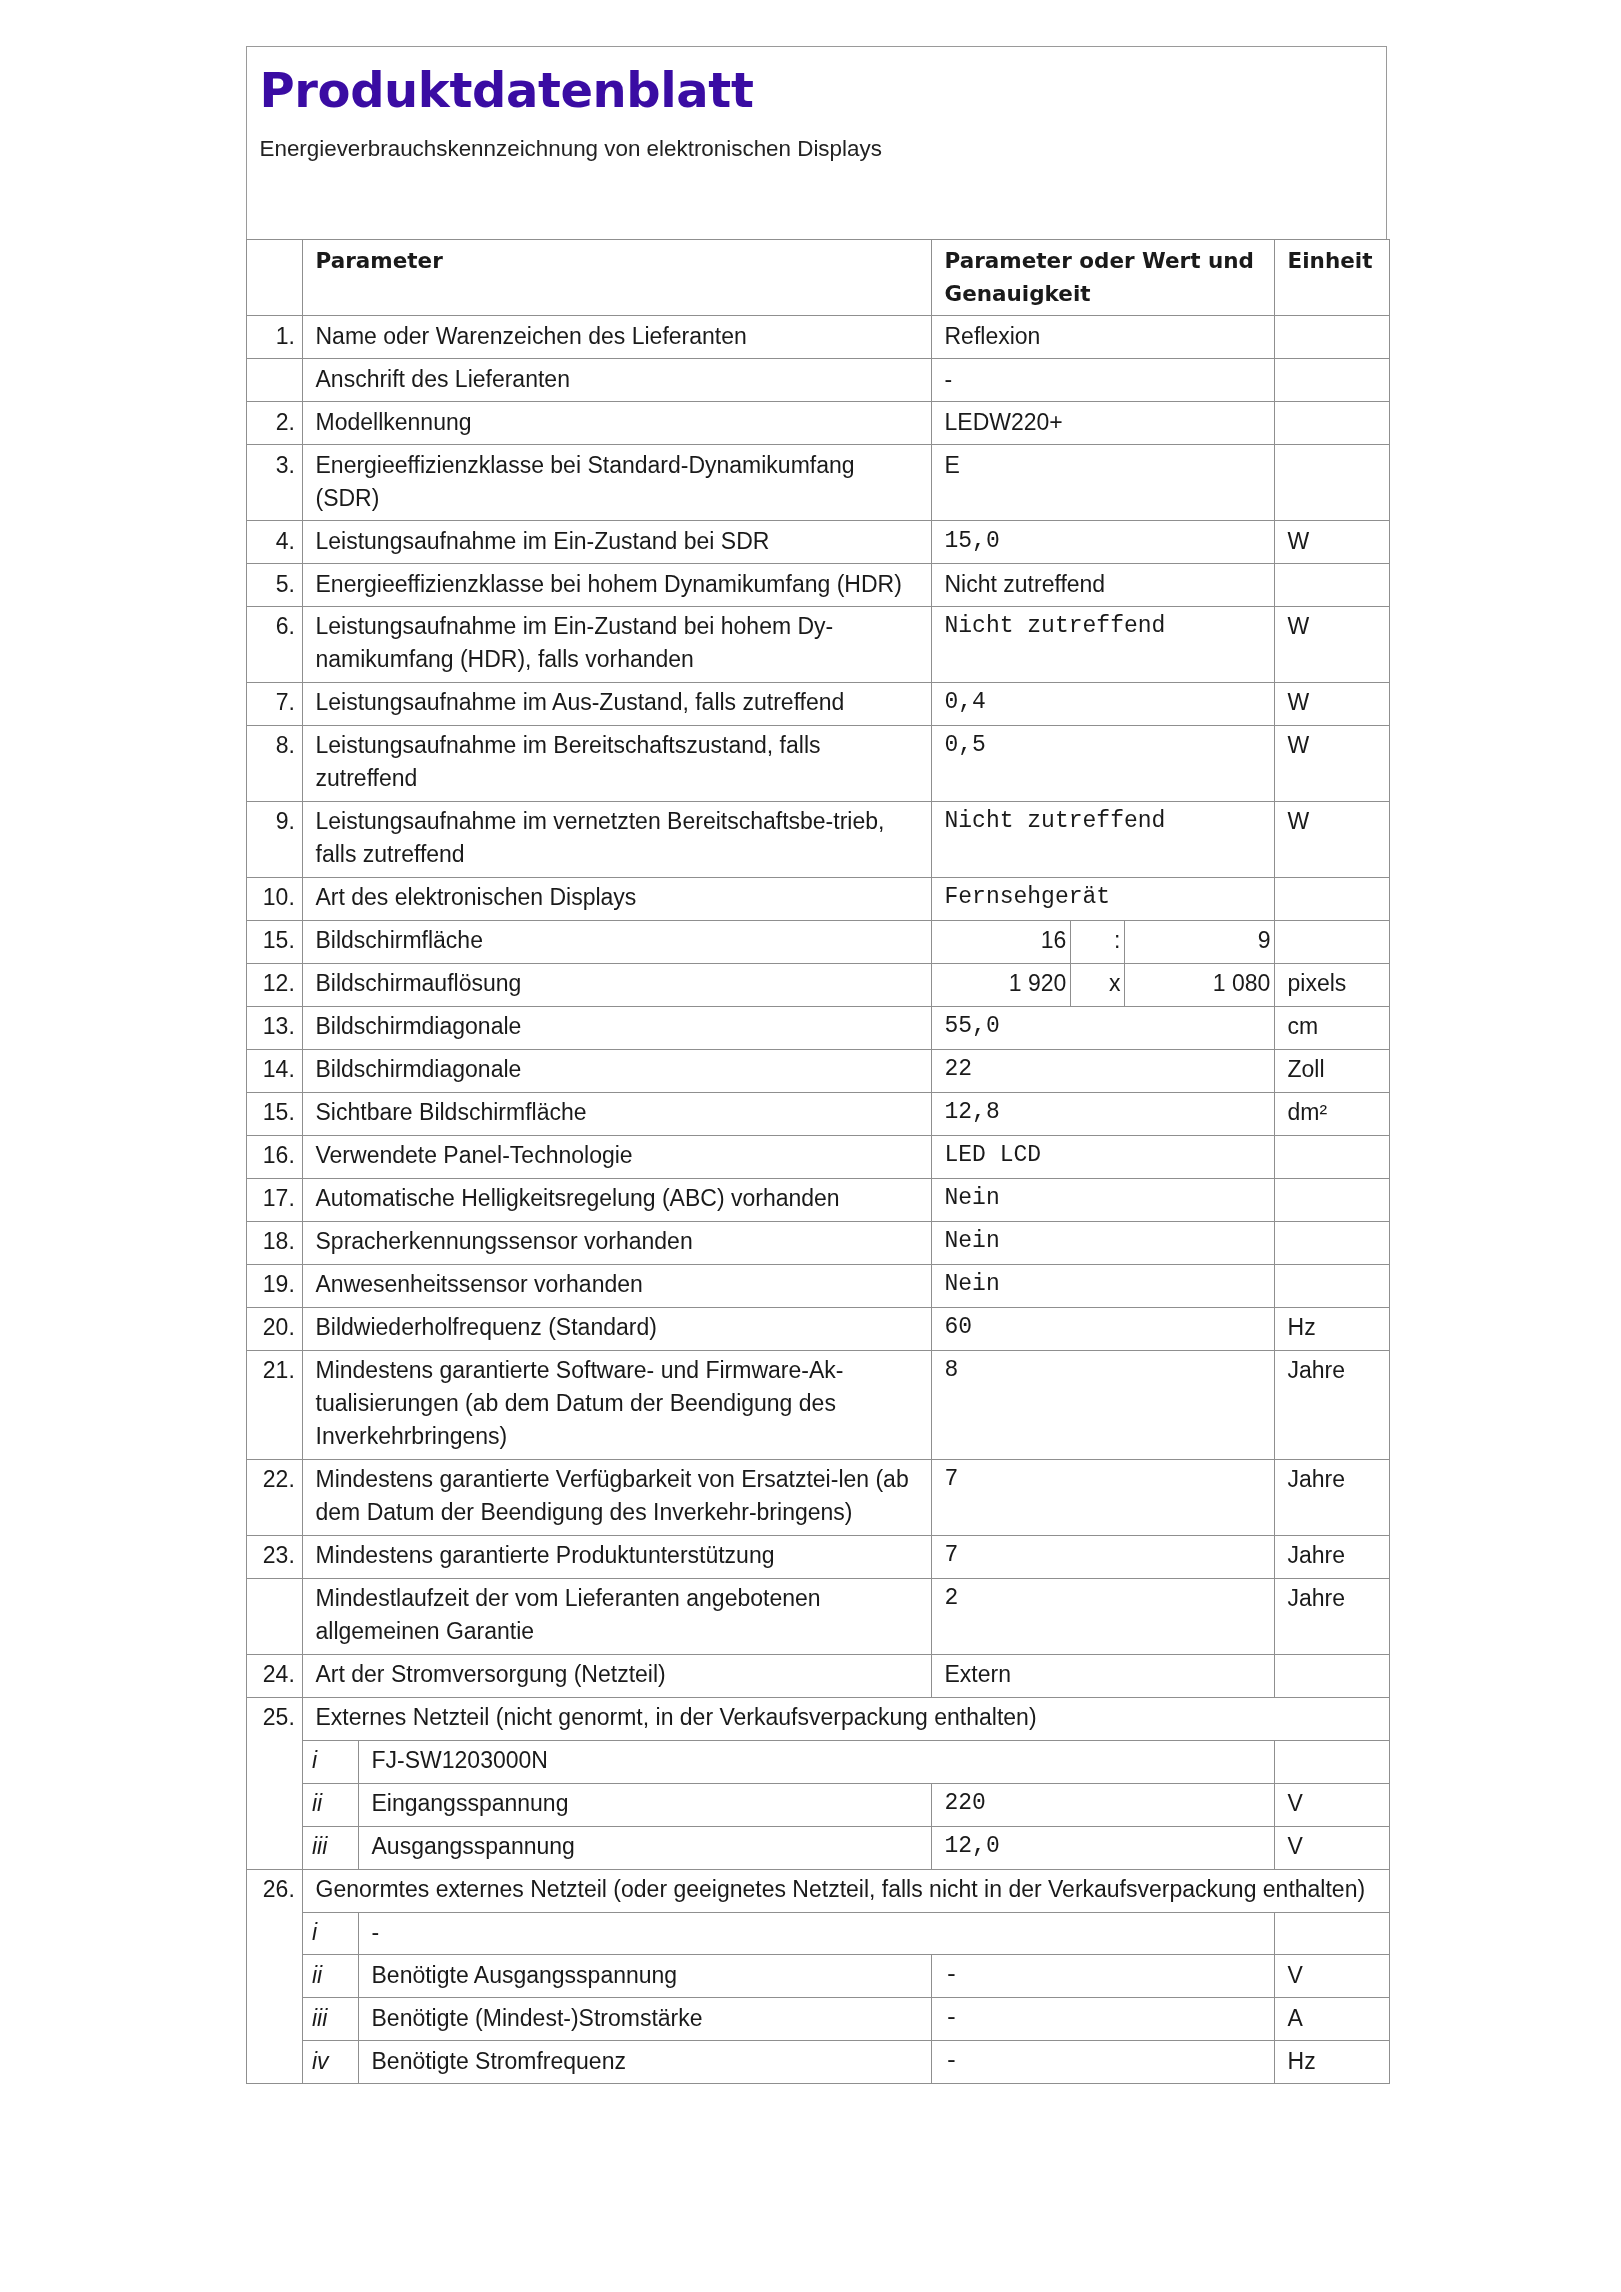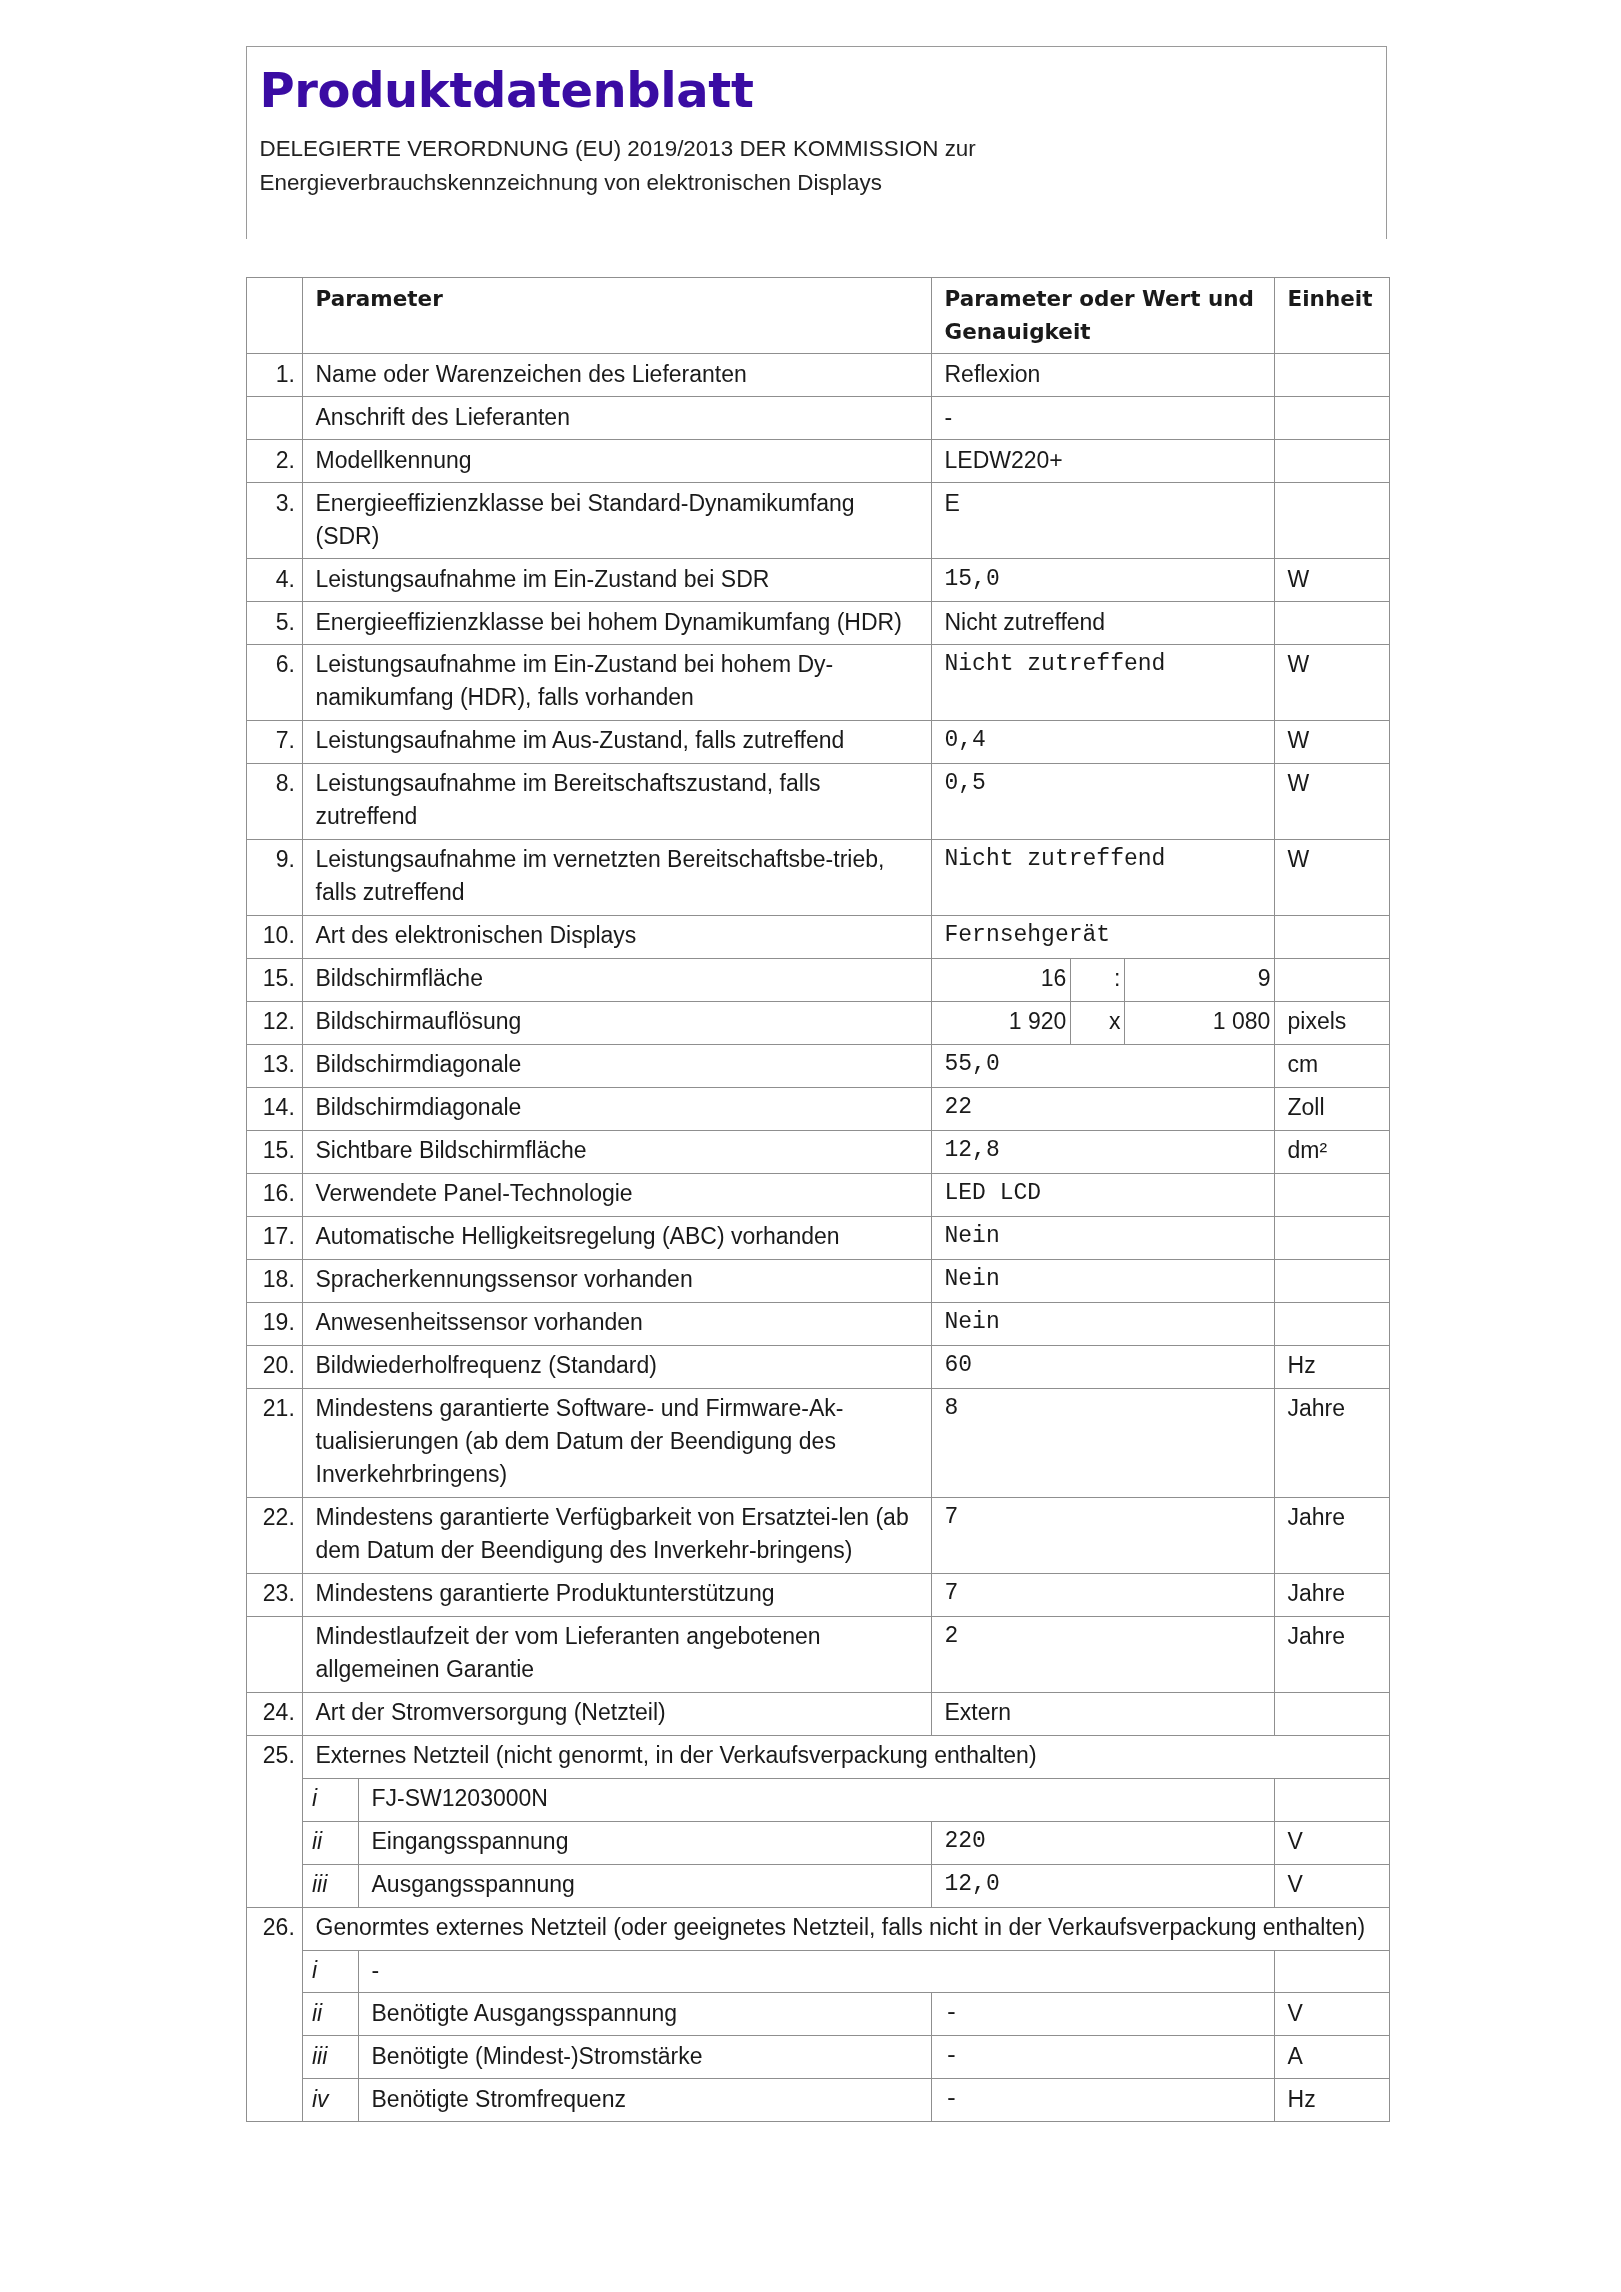--- a/index.html
+++ b/index.html
@@ -1,36 +1,35 @@
 <!DOCTYPE html>
 <html style="font-size:14.3px"><head>
 <meta charset="utf-8">
 <style>
   html, body { margin: 0; padding: 0; background: #ffffff; }
   body { width: 1621px; height: 2293px; position: relative; font-family: "Liberation Sans", sans-serif; color: #1a1a1a; }
   .sheet { position: absolute; left: 246px; top: 46px; width: 1141px; }
   .head-box { border: 1.8px solid #9a9a9a; border-bottom: none; padding: 5.4px 12.5px 12.5px 12.5px; height: 193px; box-sizing: border-box; }
   .title { font-family: "DejaVu Sans", sans-serif; font-weight: bold; font-size: 48px; color: #3a0ca3; margin: 5.4px 0 10.7px 0; letter-spacing: -0.4px; line-height: 64px; }
   .subtitle { font-size: 22.4px; line-height: 34px; color: #222; }
-  table { border-collapse: collapse; width: 1141px; table-layout: fixed; font-size: 23px; margin-top: 38px; }
+  table { border-collapse: collapse; width: 1141px; table-layout: fixed; font-size: 23px; }
   td { border: 1.8px solid #8f8f8f; padding: 3.6px 12.5px 5.4px 12.5px; vertical-align: top; line-height: 33px; }
   td.num { text-align: right; padding-right: 7.2px; padding-left: 3.6px; }
   td.val-r { text-align: left; font-family: Liberation Mono, monospace; }
   td.val-c { text-align: right; padding-left: 3.6px; padding-right: 3.6px; }
   .hdr td { font-weight: bold; font-family: "DejaVu Sans", sans-serif; font-size: 21.5px; height: 64px; }
   .sub-idx { font-style: italic; padding-left: 9px; padding-right: 5.4px; }
 </style>
 </head>
 <body>
 
 <div class="sheet">
   <div class="head-box">
     <div class="title" style="color: rgb(58, 12, 163);">Produktdatenblatt</div>
     <div class="subtitle">
-      <div>DELEGIERTE VERORDNUNG (EU) 2019/2013 DER KOMMISSION zur</div>
       <div>Energieverbrauchskennzeichnung von elektronischen Displays</div>
     </div>
   </div>
 
   <table>
     <colgroup>
       <col style="width:56px">
       <col style="width:56px">
       <col style="width:573px">
       <col style="width:139px">

